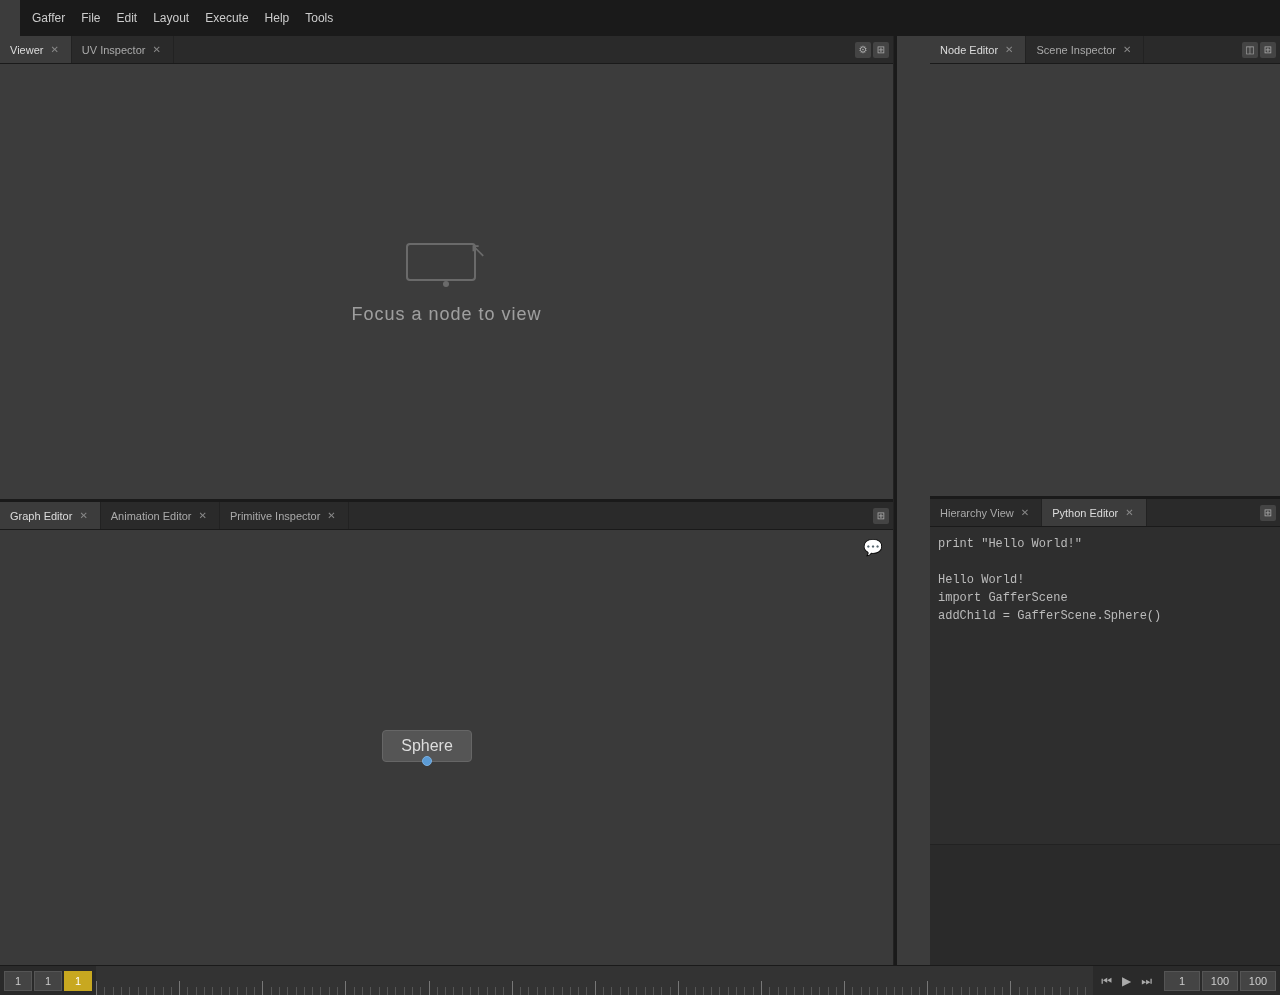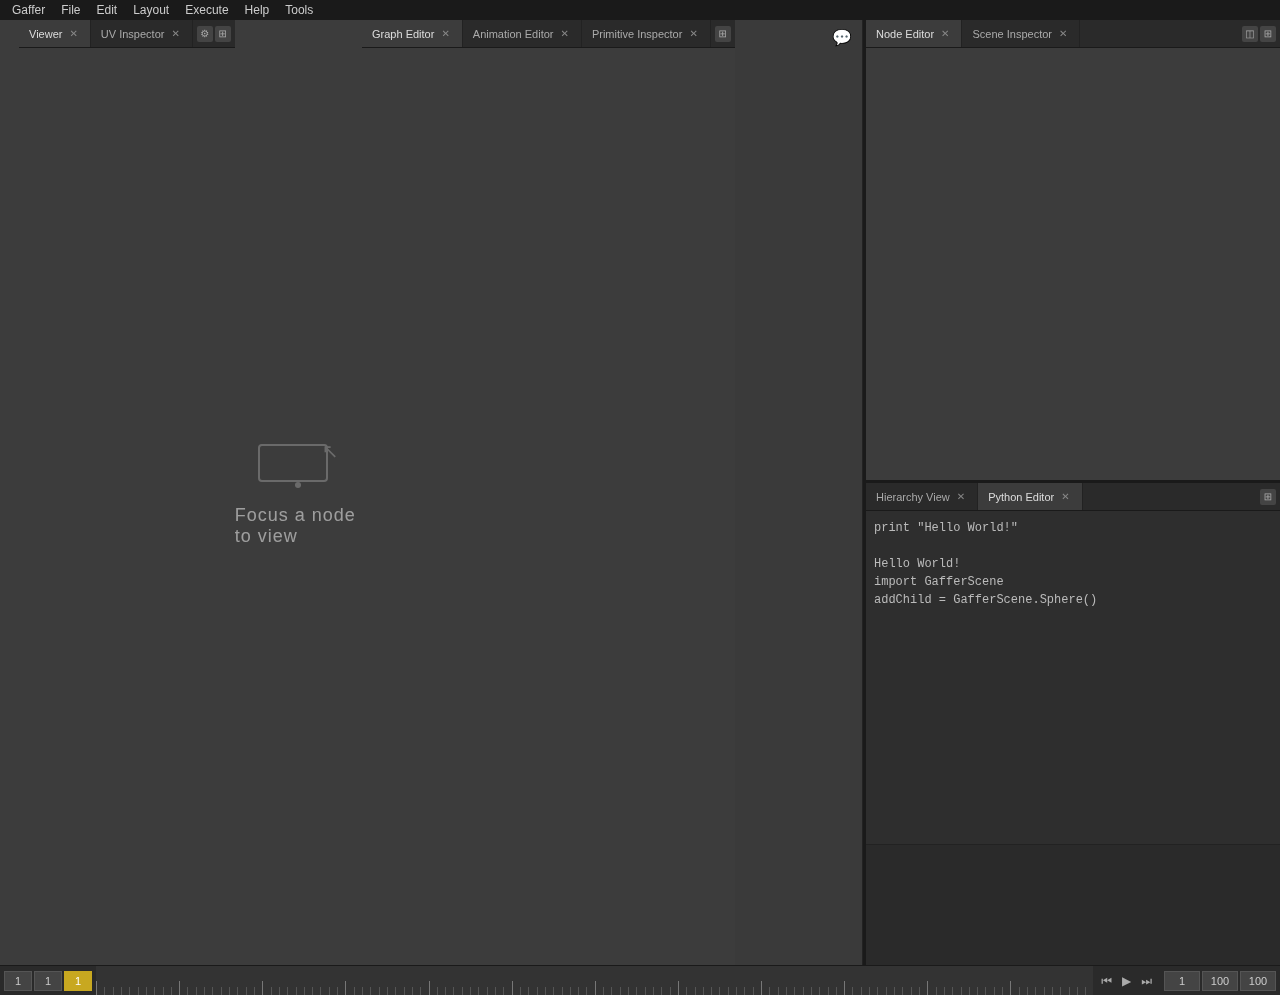--- a/index.html
+++ b/index.html
@@ -11,56 +11,57 @@
       width: 1280px;
       height: 995px;
       overflow: hidden;
       display: flex;
       flex-direction: column;
     }
 
     
     .menubar {
       background: #1a1a1a;
-      height: 20px;
+      height: 36px;
       display: flex;
       align-items: center;
       padding: 0 4px;
       flex-shrink: 0;
+      margin-left: 20px;
     }
     .menubar-item {
       padding: 2px 8px;
       color: #ccc;
       cursor: pointer;
       font-size: 12px;
     }
 
     
     .main-area {
       display: flex;
       flex: 1;
       overflow: hidden;
     }
 
     
     .left-pane {
       display: flex;
-      flex-direction: row;
+      flex-direction: column;
       flex: 1;
       min-width: 0;
       border-right: 1px solid #222;
-      margin-left: 19px;
     }
 
     
     .right-pane {
-      width: 414px;
+      width: 350px;
       flex-shrink: 0;
       display: flex;
       flex-direction: column;
+      margin-left: 33px;
     }
 
     
     .tab-bar {
       background: #2a2a2a;
       height: 28px;
       display: flex;
       align-items: stretch;
       border-bottom: 1px solid #1a1a1a;
       flex-shrink: 0;

